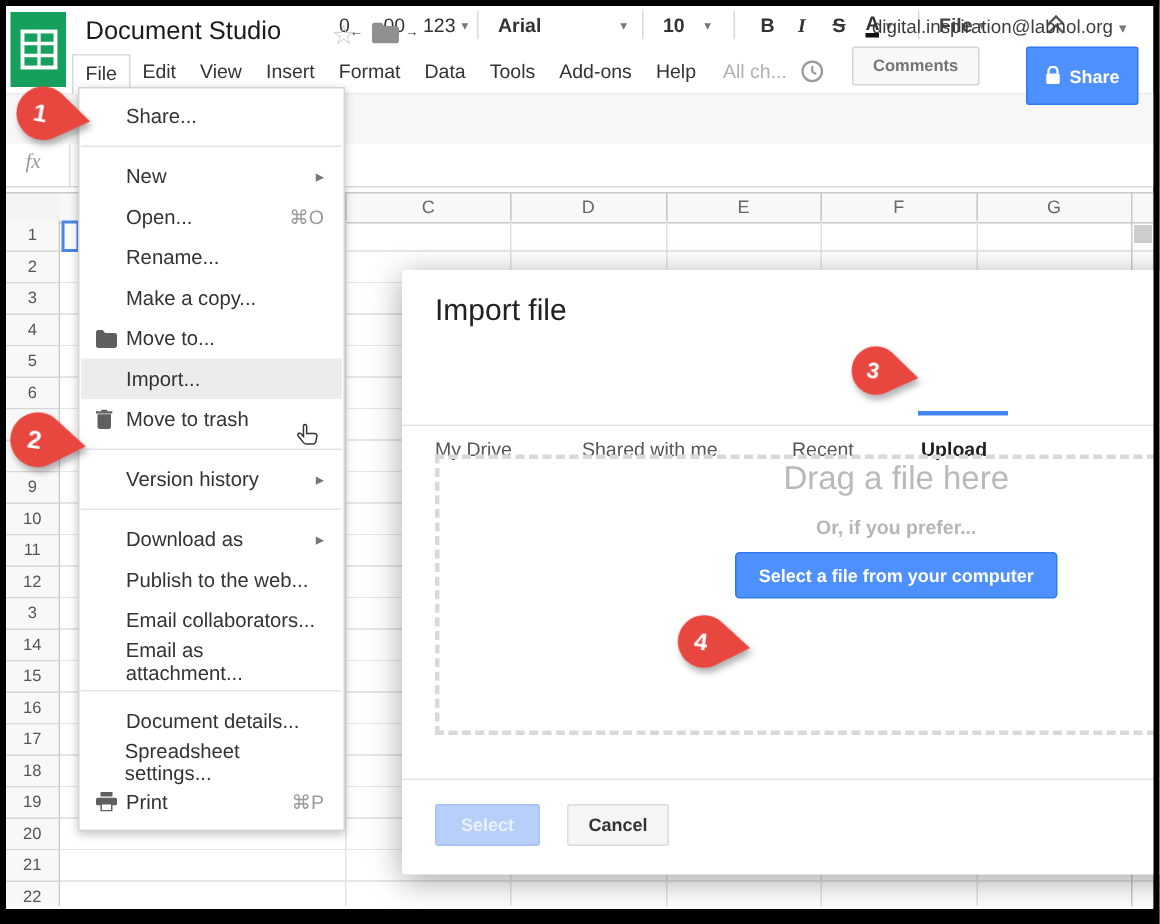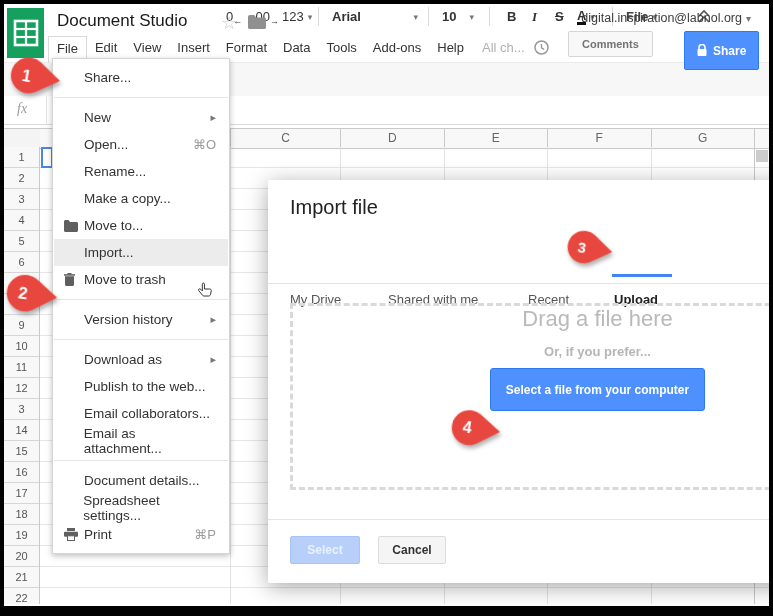--- a/index.html
+++ b/index.html
@@ -68,21 +68,21 @@
     box-shadow:0 4px 22px rgba(0,0,0,.35);z-index:30;}
   .dialog-title{position:absolute;left:22px;top:16px;font-size:20px;color:#212121;}
   .dlg-tab{position:absolute;top:70px;font-size:13px;color:#555;line-height:20px;cursor:pointer;margin-top:40px;}
   .dlg-tab.active{font-weight:bold;color:#212121;}
   .tab-underline{position:absolute;top:94px;height:3px;z-index:2;}
   .dlg-sep{position:absolute;left:0;right:0;height:1px;background:#e4e4e4;}
   .dropzone{position:absolute;left:22px;top:123px;width:615px;height:187px;border:3px dashed #d9d9d9;box-sizing:border-box;
     display:flex;flex-direction:column;align-items:center;}
   .dz-heading{font-size:22px;color:#b9b9b9;}
   .dz-subtext{margin-top:12px;font-size:13px;font-weight:bold;color:#b6b6b6;}
-  .dz-button{margin-top:9px;height:43px;padding:0 15px;border-radius:3px;border:1px solid #3079ed;
+  .dz-button{margin-top:9px;height:31px;padding:0 15px;border-radius:3px;border:1px solid #3079ed;
     font-size:12px;font-weight:bold;color:#fff;display:flex;align-items:center;}
   .btn-select{position:absolute;left:22px;top:356px;width:70px;height:28px;border-radius:2px;
     background:#b7cff9;border:1px solid #a6c4f5;color:#e9f1fe;font-size:12px;font-weight:bold;
     display:flex;align-items:center;justify-content:center;}
   .btn-cancel{position:absolute;left:110px;top:356px;width:68px;height:28px;border-radius:2px;
     background:#f5f5f5;border:1px solid #dcdcdc;color:#333;font-size:12px;font-weight:bold;
     display:flex;align-items:center;justify-content:center;}
   
   .pin{position:absolute;z-index:40;filter:drop-shadow(2px 3px 2px rgba(0,0,0,.3));}
   .pin text{font:bold 16px "Liberation Sans",sans-serif;fill:#fff;}

